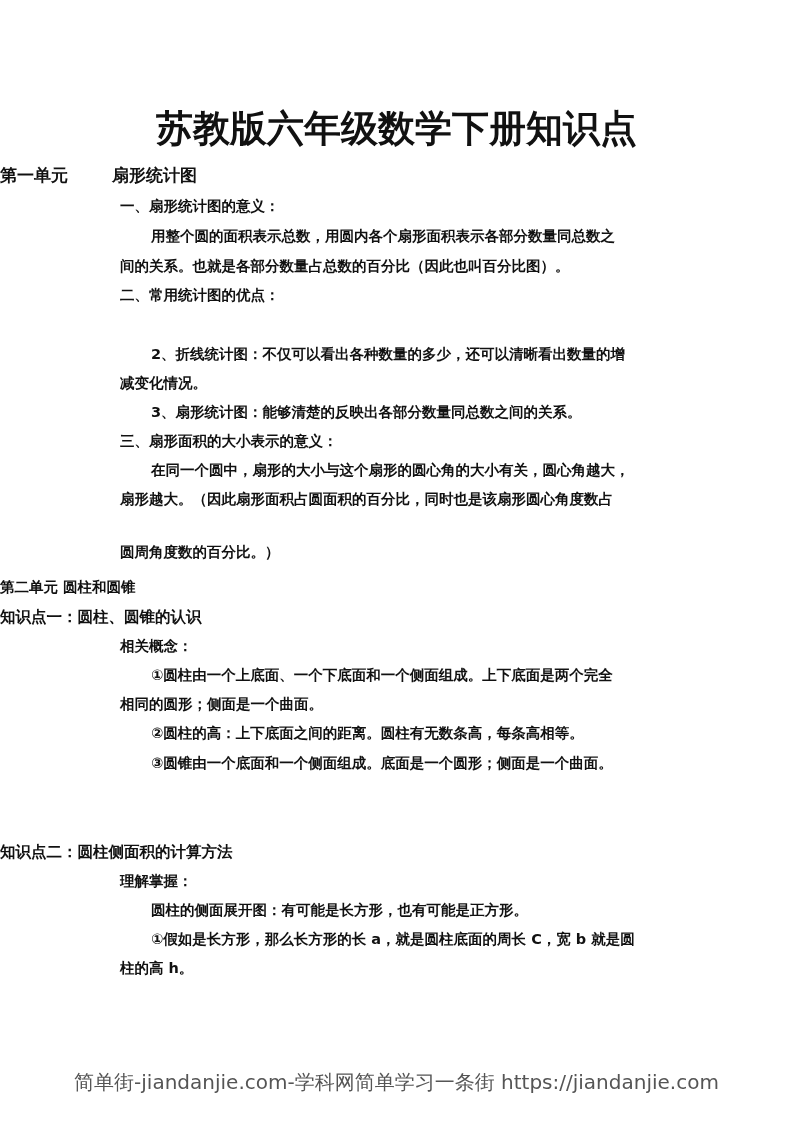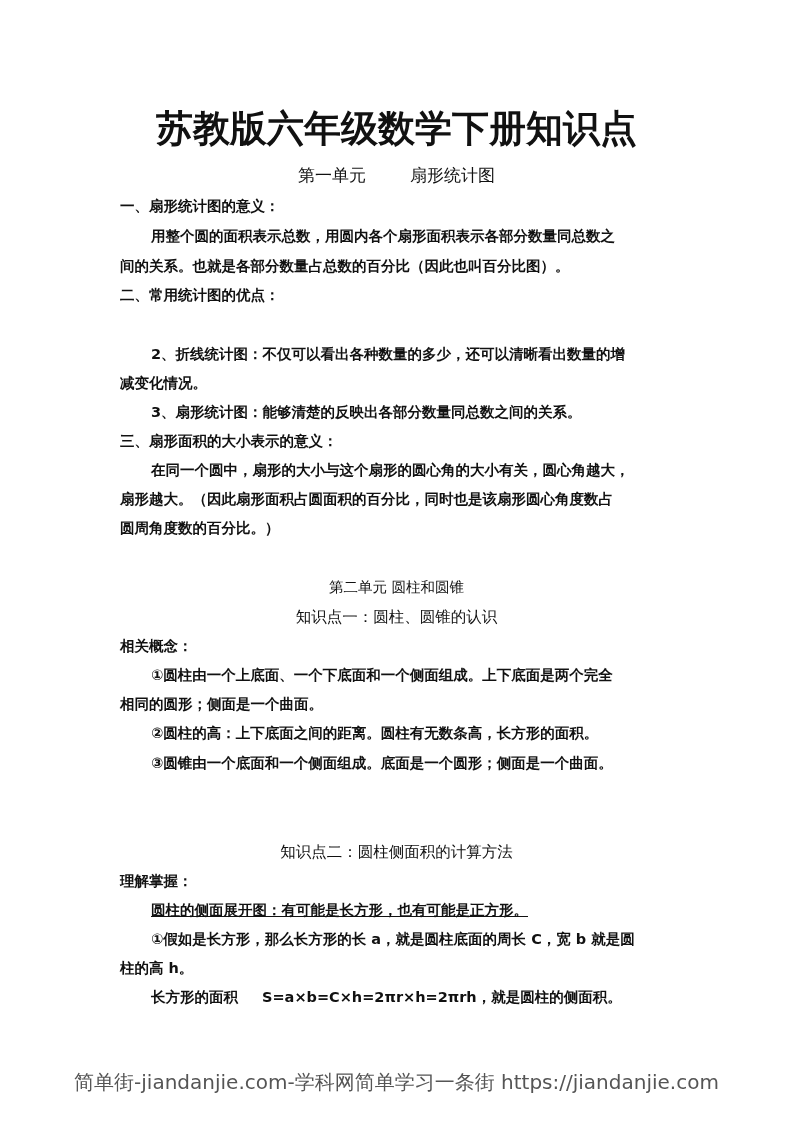--- a/index.html
+++ b/index.html
@@ -1,19 +1,19 @@
 <!DOCTYPE html>
 <html><head>
   <meta charset="utf-8">
   <style>
     html, body { margin: 0; padding: 0; background: #ffffff; }
     body { width: 793px; height: 1122px; position: relative; overflow: hidden; font-family: "DejaVu Sans", "Liberation Sans", sans-serif; color: #111; }
     .page { position: absolute; left: 0; top: 0; width: 793px; height: 1122px; }
     .title { position: absolute; left: 0; width: 793px; top: 104px; text-align: center; font-size: 37px; font-weight: bold; letter-spacing: 0px; color: #111; }
-    .h-center { position: absolute; left: 0; width: 793px; text-align: center; font-weight: normal; font-size: 16px; }
+    .h-center { position: absolute; left: 0; width: 793px; font-weight: bold; font-size: 16px; }
     .line { position: absolute; left: 120px; font-size: 14.5px; font-weight: bold; white-space: nowrap; color: #111; }
     .indent { left: 151px; }
     .footer { position: absolute; left: 0; width: 793px; top: 1069px; text-align: center; font-size: 20px; color: #555; white-space: nowrap; }
     .gap { display: inline-block; width: 44px; }
   </style>
 </head>
 <body>
 
 <div class="page">
   <div class="title">苏教版六年级数学下册知识点</div>
@@ -27,33 +27,30 @@
   <div class="line" style="top:257px;">间的关系。也就是各部分数量占总数的百分比（因此也叫百分比图）。</div>
 
   <div class="line" style="top:286px;">二、常用统计图的优点：</div>
   <div class="line indent" style="top:345px;">2、折线统计图：不仅可以看出各种数量的多少，还可以清晰看出数量的增</div>
   <div class="line" style="top:374px;">减变化情况。</div>
   <div class="line indent" style="top:403px;text-align:center;">3、扇形统计图：能够清楚的反映出各部分数量同总数之间的关系。</div>
 
   <div class="line" style="top:432px;">三、扇形面积的大小表示的意义：</div>
   <div class="line indent" style="top:461px;">在同一个圆中，扇形的大小与这个扇形的圆心角的大小有关，圆心角越大，</div>
   <div class="line" style="top:490px;">扇形越大。（因此扇形面积占圆面积的百分比，同时也是该扇形圆心角度数占</div>
-  <div class="line" style="top:519px;">圆周角度数的百分比。）</div>
+  <div class="line" style="top:543px;">圆周角度数的百分比。）</div>
 
   <div class="h-center" style="top:607px; font-size:15.5px;">知识点一：圆柱、圆锥的认识</div>
   <div class="h-center" style="top:578px; font-size:14.5px;">第二单元 圆柱和圆锥</div>
   <div class="line" style="top:637px;">相关概念：</div>
   <div class="line indent" style="top:666px;">①圆柱由一个上底面、一个下底面和一个侧面组成。上下底面是两个完全</div>
   <div class="line" style="top:695px;">相同的圆形；侧面是一个曲面。</div>
-  <div class="line indent" style="top:724px;">②圆柱的高：上下底面之间的距离。圆柱有无数条高，长方形的面积。</div>
+  <div class="line indent" style="top:724px;">②圆柱的高：上下底面之间的距离。圆柱有无数条高，每条高相等。</div>
   <div class="line indent" style="top:754px;">③圆锥由一个底面和一个侧面组成。底面是一个圆形；侧面是一个曲面。</div>
 
   <div class="h-center" style="top:842px; font-size:15.5px;">知识点二：圆柱侧面积的计算方法</div>
   <div class="line" style="top:872px;">理解掌握：</div>
-  <div class="line indent" style="top:901px;text-decoration:underline;">圆柱的侧面展开图：有可能是长方形，也有可能是正方形。</div>
+  <div class="line indent" style="top:901px;">圆柱的侧面展开图：有可能是长方形，也有可能是正方形。</div>
   <div class="line indent" style="top:930px;">①假如是长方形，那么长方形的长 a，就是圆柱底面的周长 C，宽 b 就是圆</div>
   <div class="line" style="top:959px;">柱的高 h。</div>
-  <div class="line indent" style="top:988px;">
-    <span>长方形的面积</span><span style="display:inline-block;width:24px;"></span><span>S=a×b=C×h=2πr×h=2πrh，就是圆柱的侧面积。</span>
-  </div>
 
   <div class="footer">简单街-jiandanjie.com-学科网简单学习一条街 https://jiandanjie.com</div>
 </div>
 
 </body></html>

